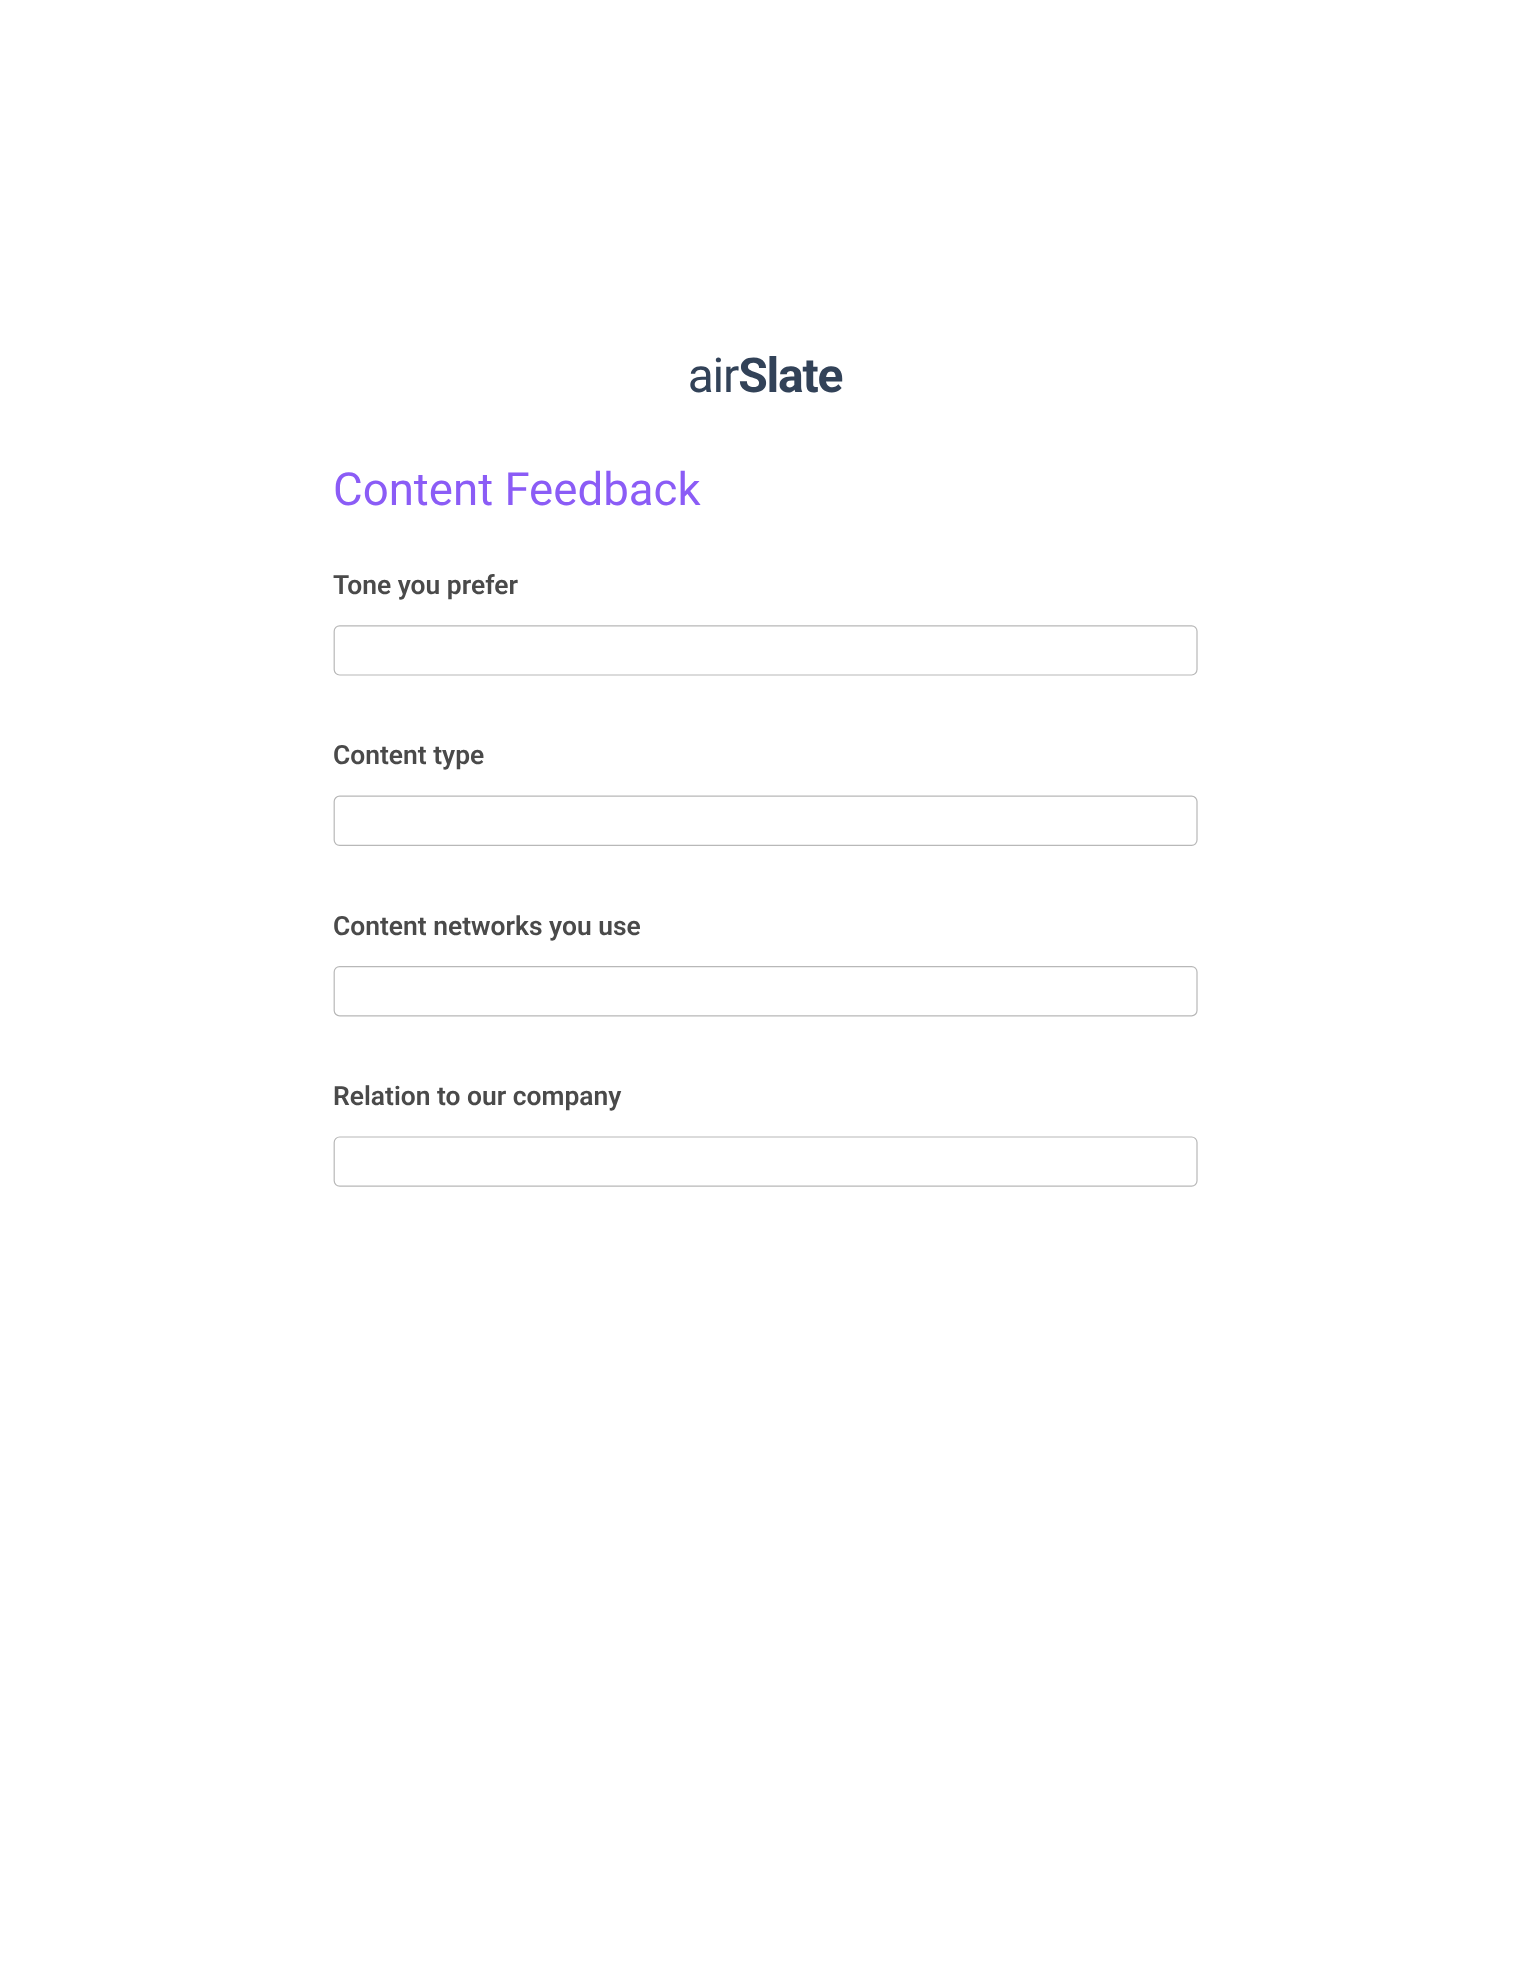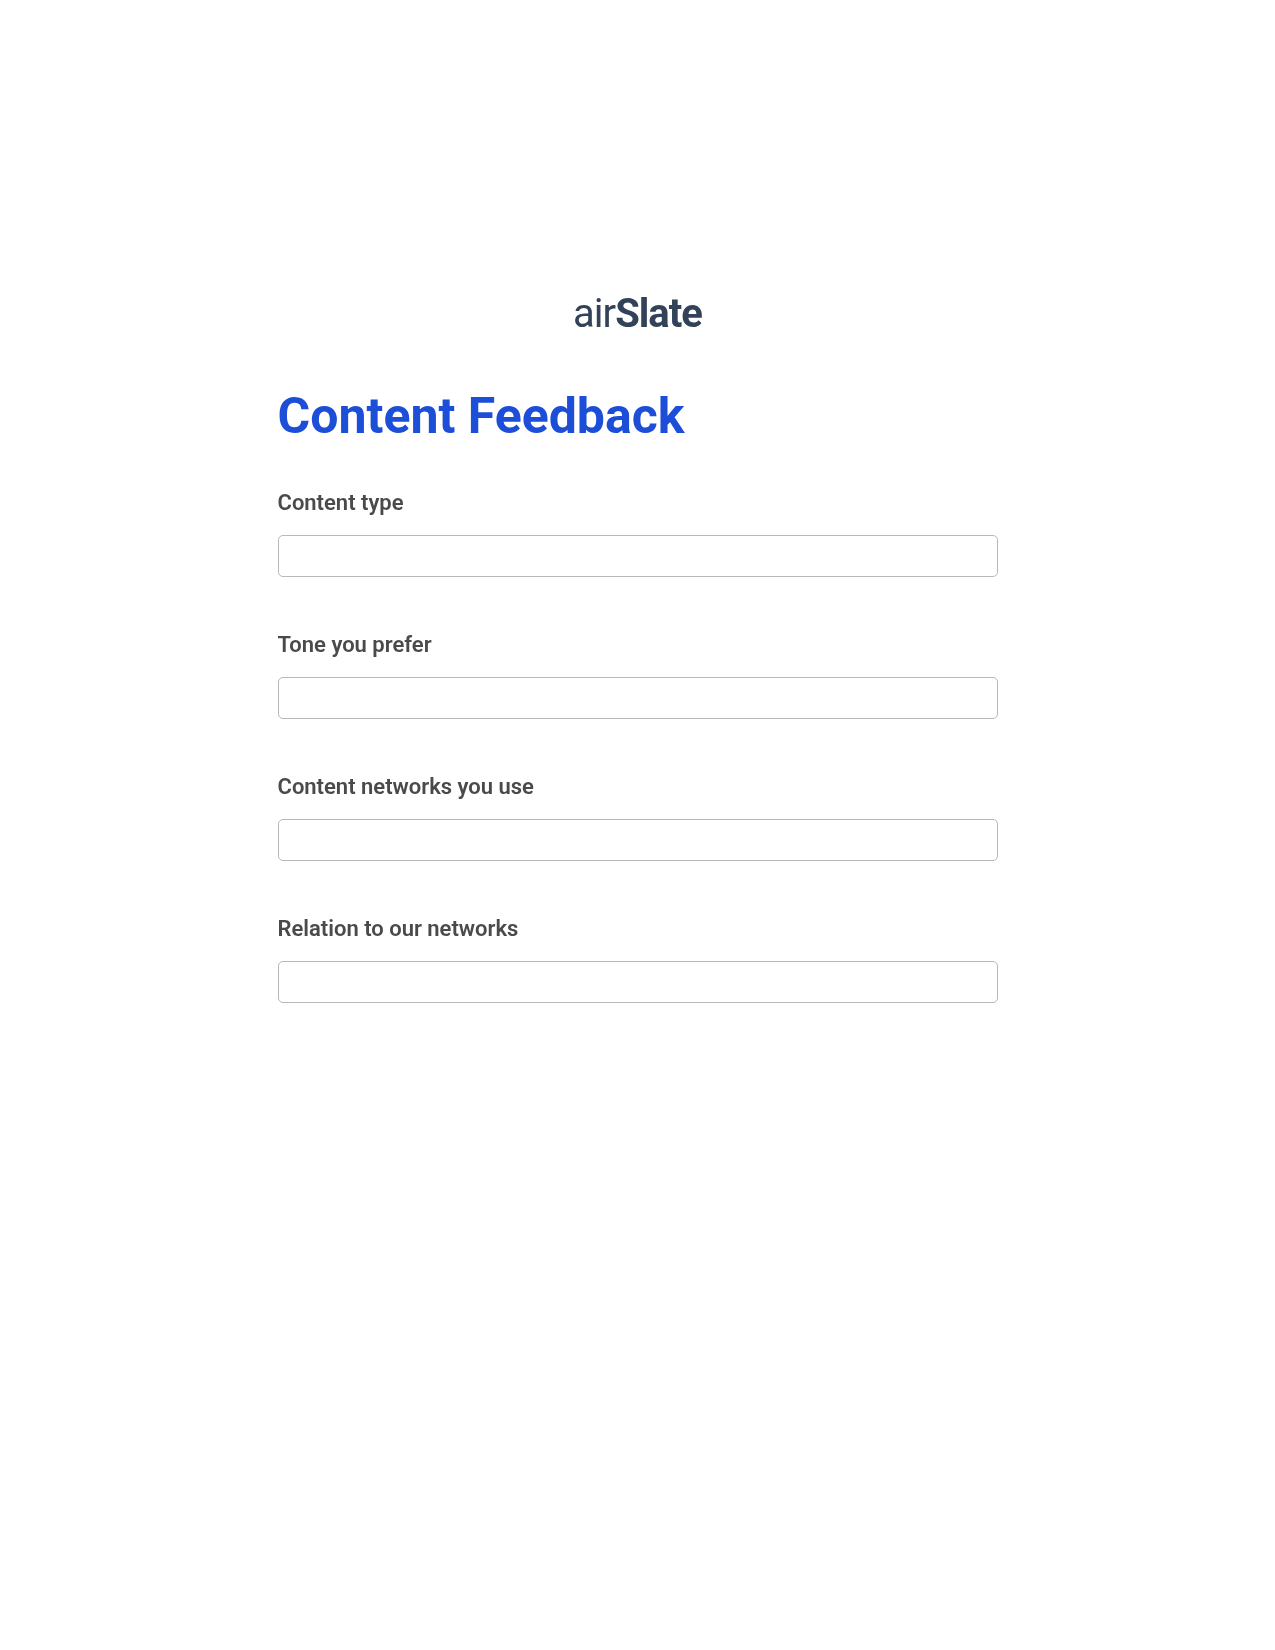--- a/index.html
+++ b/index.html
@@ -29,23 +29,23 @@
       color: #324258;
       letter-spacing: -1px;
     }
     .logo-air {
       font-weight: 400;
     }
     .logo-slate {
       font-weight: 700;
     }
     .form-title {
-      font-size: 50px;
-      font-weight: 700;
-      color: #1d4ed8;
+      font-size: 38px;
+      font-weight: 400;
+      color: #8b5cf6;
       margin-bottom: 45px;
     }
     .form-group {
       margin-bottom: 55px;
     }
     .form-label {
       display: block;
       font-size: 22px;
       font-weight: 600;
       color: #4a4a4a;
@@ -65,31 +65,31 @@
 <body>
 
 <div class="container">
   <div class="logo">
     <span class="logo-text"><span class="logo-air">air</span><span class="logo-slate">Slate</span></span>
   </div>
 
   <h1 class="form-title">Content Feedback</h1>
 
   <div class="form-group">
-    <label class="form-label">Content type</label>
+    <label class="form-label">Tone you prefer</label>
     <input type="text" class="form-input" value="" style="">
   </div>
 
   <div class="form-group">
-    <label class="form-label">Tone you prefer</label>
+    <label class="form-label">Content type</label>
     <input type="text" class="form-input" value="" style="">
   </div>
 
   <div class="form-group">
     <label class="form-label">Content networks you use</label>
     <input type="text" class="form-input" value="" style="">
   </div>
 
   <div class="form-group">
-    <label class="form-label">Relation to our networks</label>
+    <label class="form-label">Relation to our company</label>
     <input type="text" class="form-input" value="" style="">
   </div>
 </div>
 
 </body></html>

